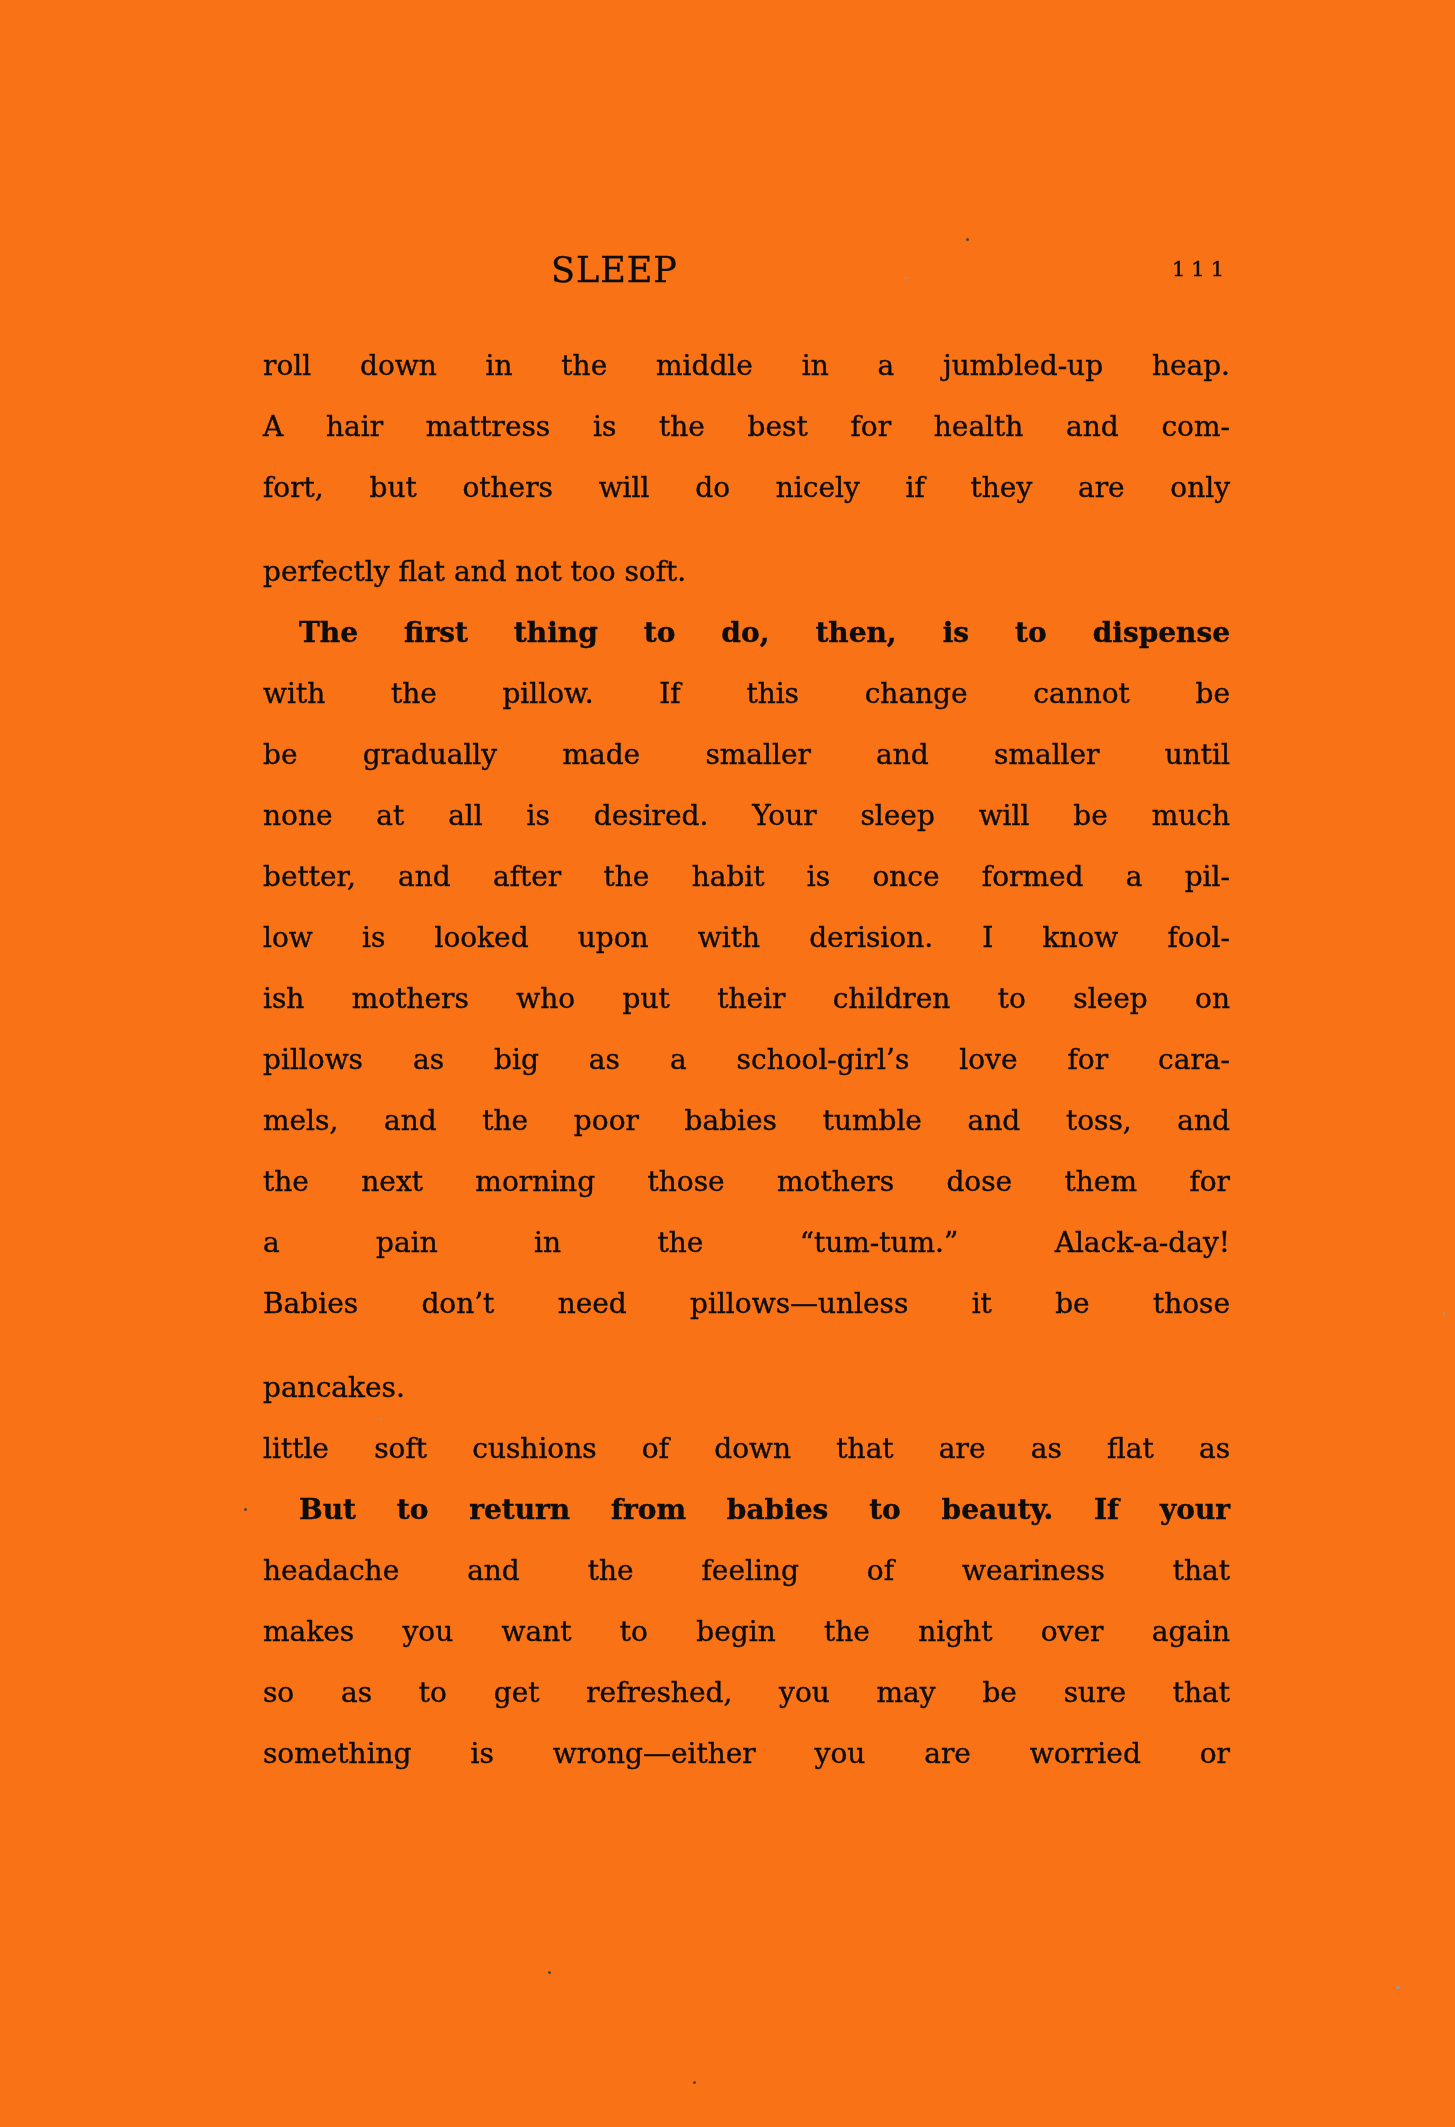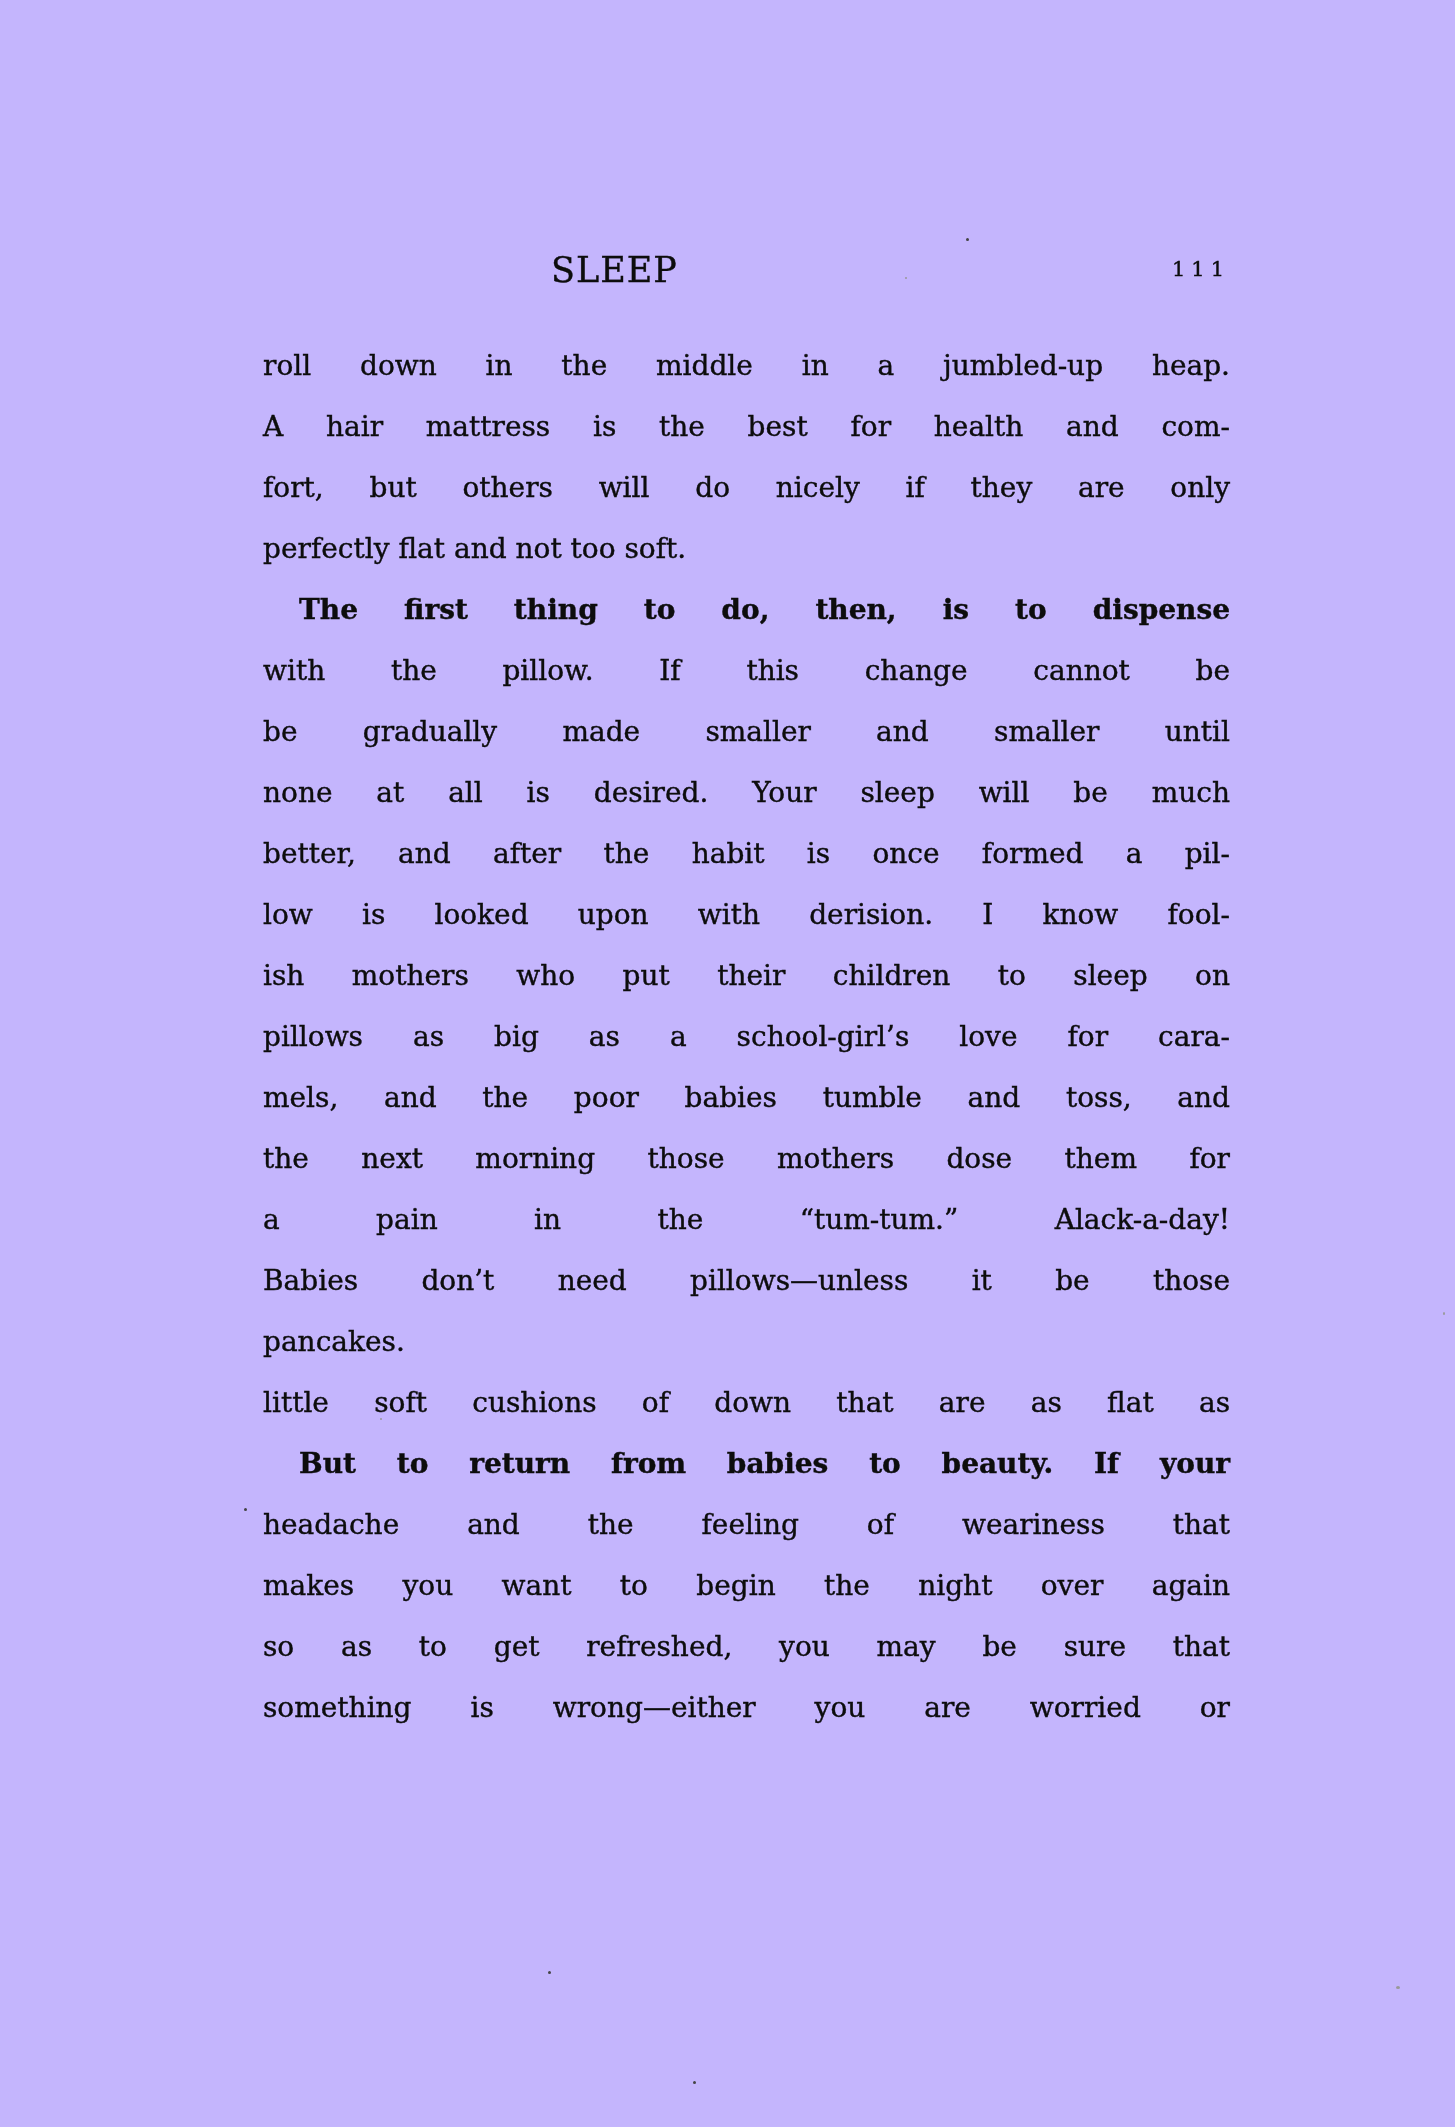--- a/index.html
+++ b/index.html
@@ -4,21 +4,21 @@
 <style>
   html, body {
     margin: 0;
     padding: 0;
     background: #ffffff;
   }
   .page {
     position: relative;
     width: 1455px;
     height: 2127px;
-    background: #c4b5fd;
+    background: #f97316;
     color: #0d0d0d;
     font-family: "DejaVu Serif", serif;
     overflow: hidden;
     -webkit-text-stroke: 0.4px #0d0d0d;
   }
   .running-header {
     position: absolute;
     top: 250px;
     left: 263px;
     width: 967px;
@@ -46,20 +46,21 @@
     font-size: 28px;
     line-height: 61px;
   }
   .line {
     text-align: justify;
     text-align-last: justify;
     white-space: normal;
   }
   .line.last {
     text-align-last: left;
+    margin-top: 23px;
   }
   .line.indent {
     text-indent: 36px;
     font-weight: bold;
   }
   .speck {
     position: absolute;
     background: #444;
     border-radius: 50%;
   }

